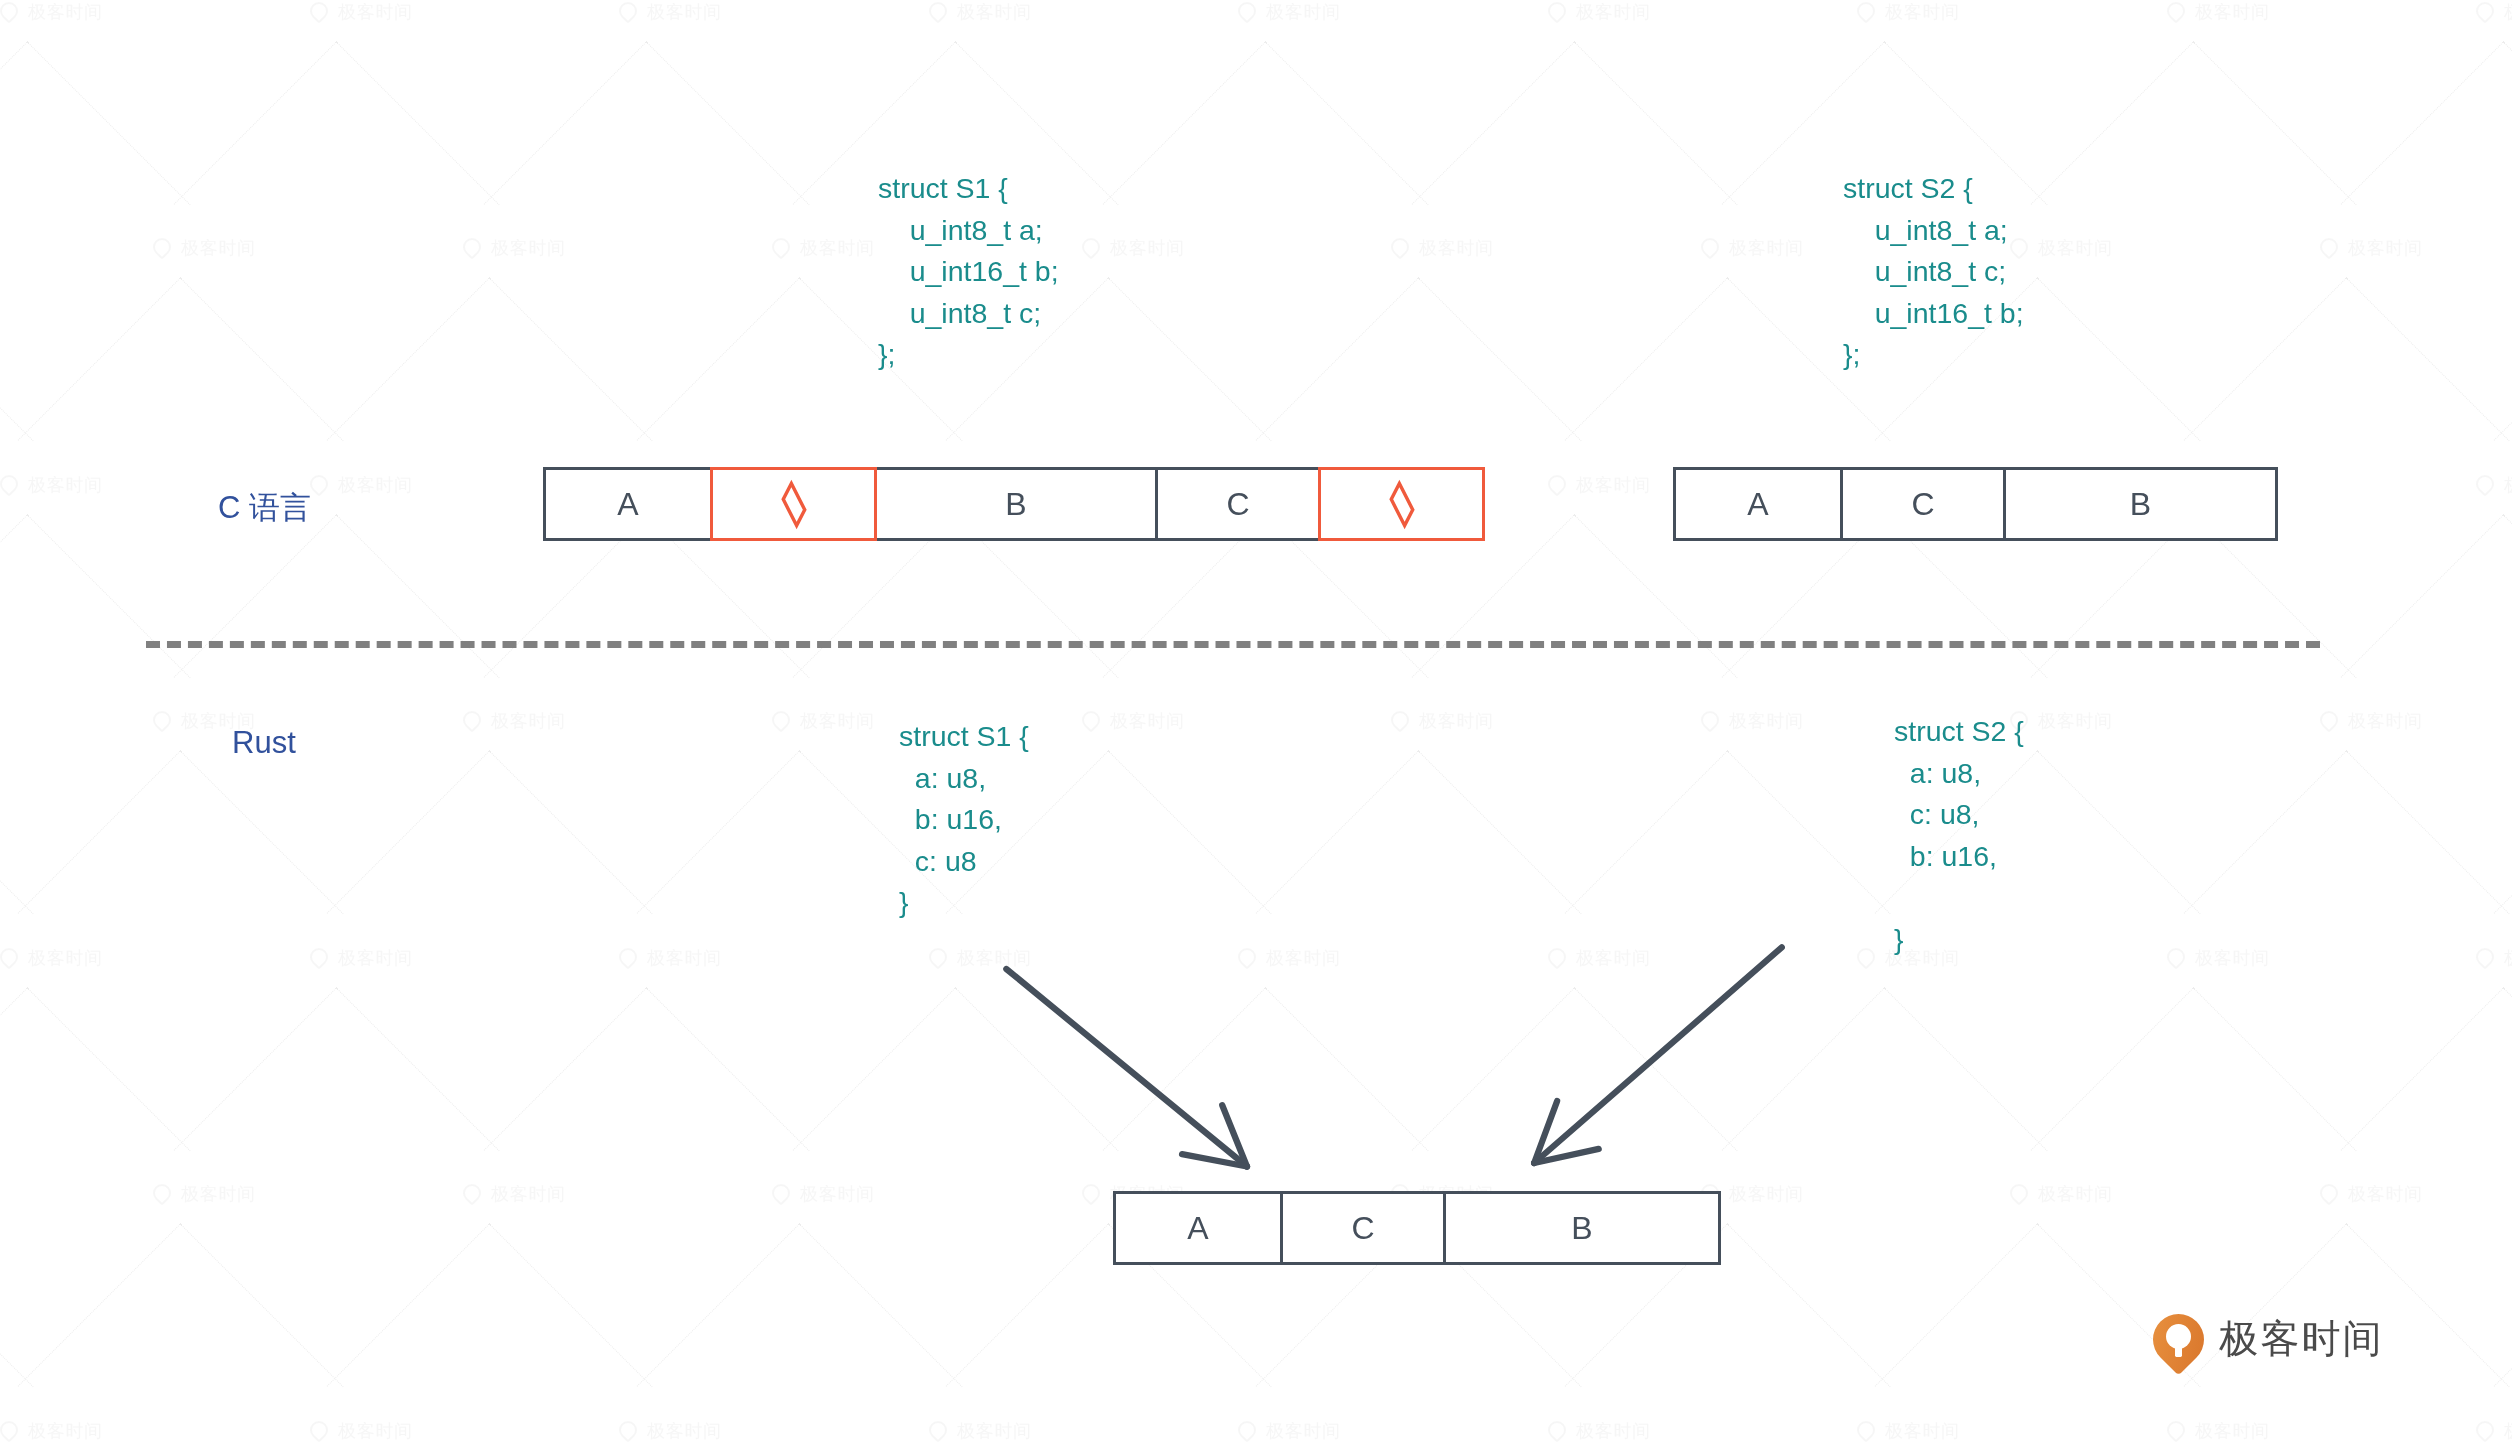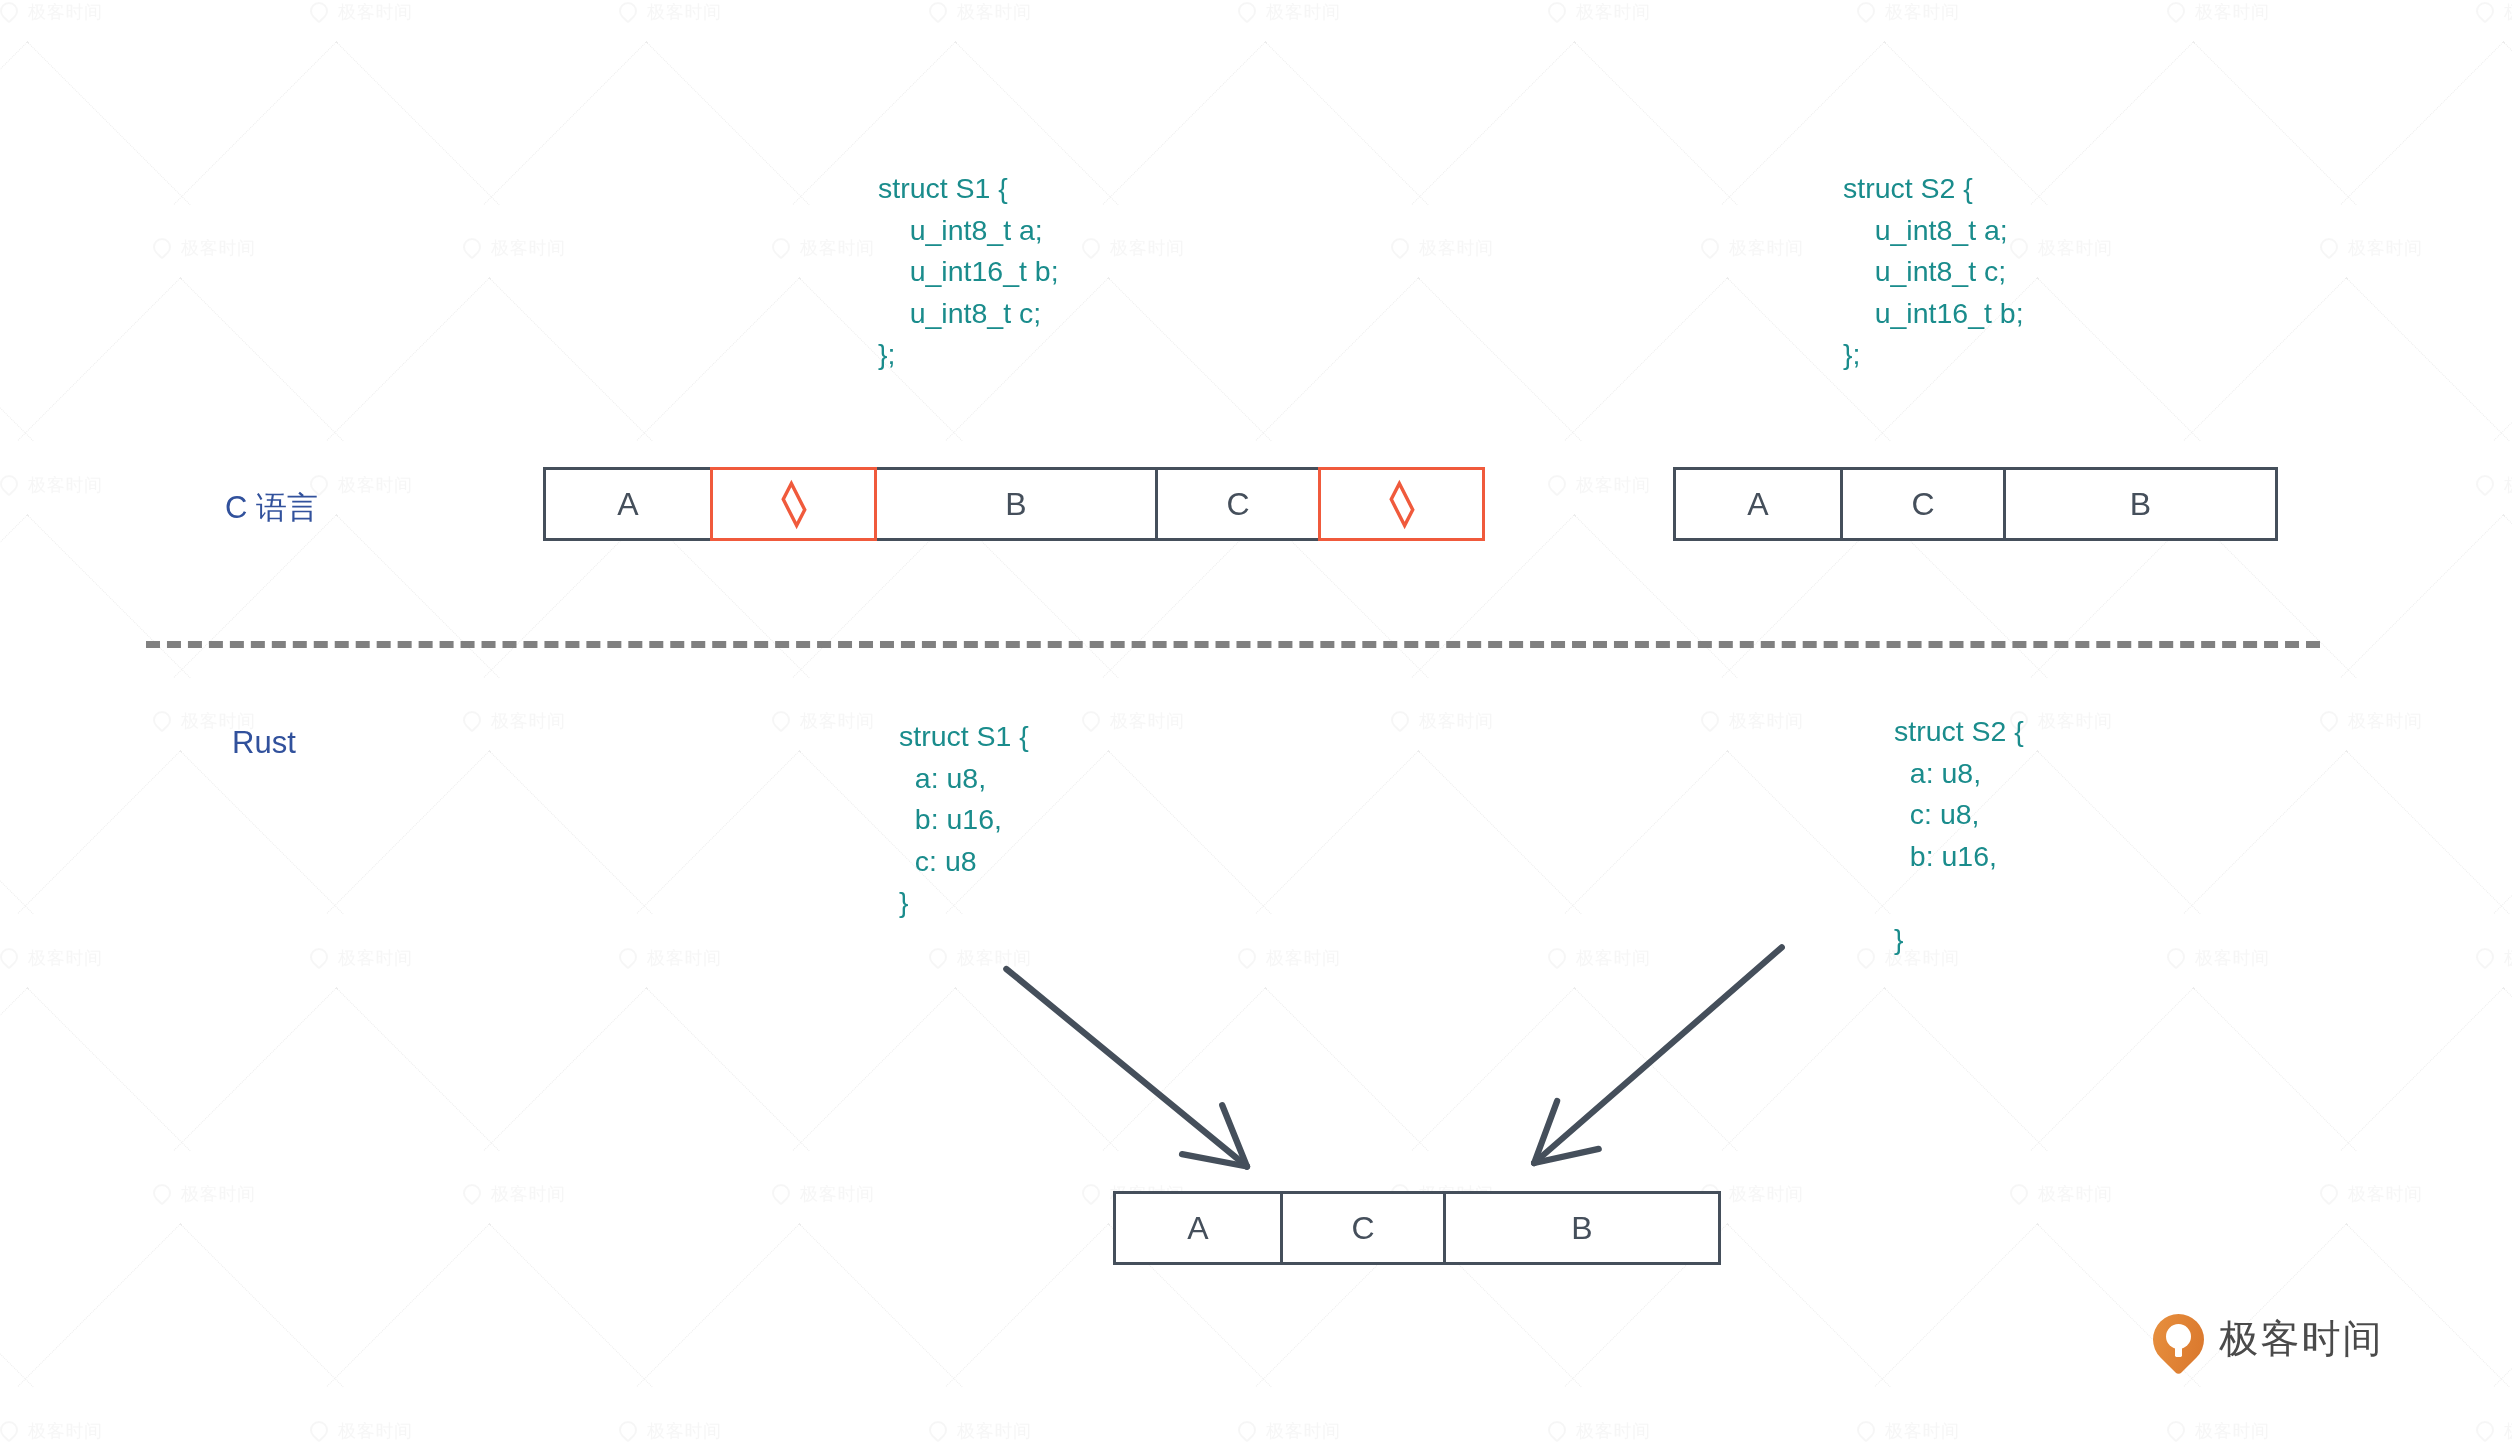--- a/index.html
+++ b/index.html
@@ -524,21 +524,21 @@
     u_int16_t b;
     u_int8_t c;
 };</div>
 
     <div class="abs code" style="left:1843px;top:168px;">struct S2 {
     u_int8_t a;
     u_int8_t c;
     u_int16_t b;
 };</div>
 
-    <div class="abs side-label" style="left:225px;top:487px;">C 语言</div>
+    <div class="abs side-label" style="left:218px;top:487px;">C 语言</div>
 
     <div class="abs memrow" style="left:543px;top:467px;">
         <div class="cell" style="width: 167px;">A</div>
         <div class="cell pad" style="width: 167px;">
           <span class="lozenge"></span>
         </div>
         <div class="cell" style="width: 278px;">B</div>
         <div class="cell" style="width: 163px;">C</div>
         <div class="cell pad" style="width: 167px;">
           <span class="lozenge"></span>

